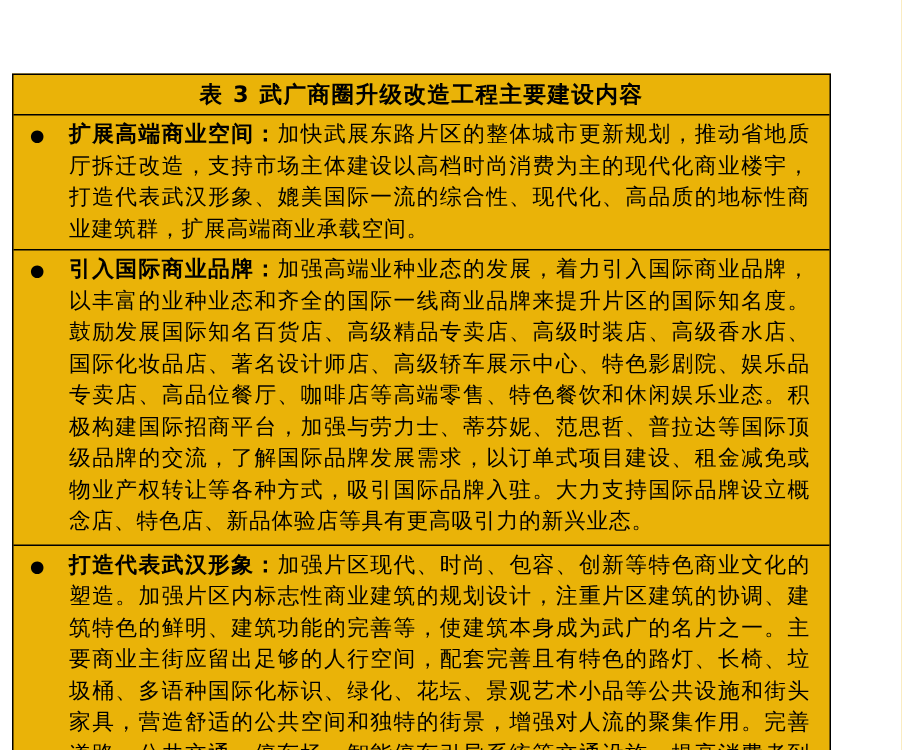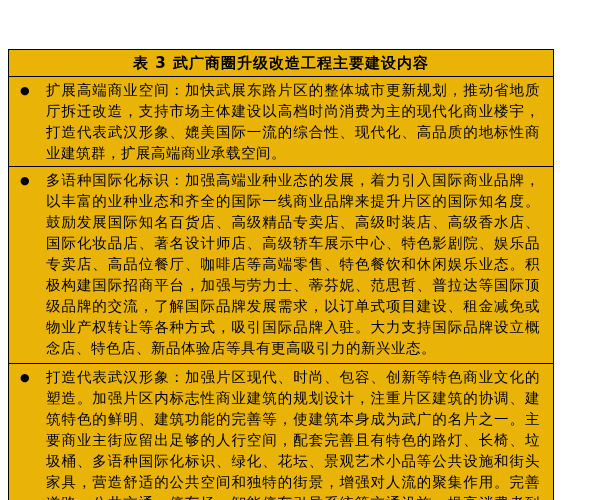--- a/index.html
+++ b/index.html
@@ -55,41 +55,41 @@
     line-height: 21px;
     text-align: left;
   }
   .cell {
     flex: 1;
     text-align: justify;
     text-justify: inter-ideograph;
     letter-spacing: 0.5px;
   }
   .heading {
-    font-weight: normal;
+    font-weight: bold;
   }
 </style>
 </head>
 <body>
 
 <div class="doc-table">
 
   <div class="title-row">表 3  武广商圈升级改造工程主要建设内容</div>
 
   <div class="item-row row-1">
     <span class="bullet">●</span>
     <div class="cell">
       <span class="heading">扩展高端商业空间：</span><span>加快武展东路片区的整体城市更新规划，推动省地质厅拆迁改造，支持市场主体建设以高档时尚消费为主的现代化商业楼宇，打造代表武汉形象、媲美国际一流的综合性、现代化、高品质的地标性商业建筑群，扩展高端商业承载空间。</span>
     </div>
   </div>
 
   <div class="item-row row-2">
     <span class="bullet">●</span>
     <div class="cell">
-      <span class="heading">多语种国际化标识：</span><span>加强高端业种业态的发展，着力引入国际商业品牌，以丰富的业种业态和齐全的国际一线商业品牌来提升片区的国际知名度。鼓励发展国际知名百货店、高级精品专卖店、高级时装店、高级香水店、国际化妆品店、著名设计师店、高级轿车展示中心、特色影剧院、娱乐品专卖店、高品位餐厅、咖啡店等高端零售、特色餐饮和休闲娱乐业态。积极构建国际招商平台，加强与劳力士、蒂芬妮、范思哲、普拉达等国际顶级品牌的交流，了解国际品牌发展需求，以订单式项目建设、租金减免或物业产权转让等各种方式，吸引国际品牌入驻。大力支持国际品牌设立概念店、特色店、新品体验店等具有更高吸引力的新兴业态。</span>
+      <span class="heading">引入国际商业品牌：</span><span>加强高端业种业态的发展，着力引入国际商业品牌，以丰富的业种业态和齐全的国际一线商业品牌来提升片区的国际知名度。鼓励发展国际知名百货店、高级精品专卖店、高级时装店、高级香水店、国际化妆品店、著名设计师店、高级轿车展示中心、特色影剧院、娱乐品专卖店、高品位餐厅、咖啡店等高端零售、特色餐饮和休闲娱乐业态。积极构建国际招商平台，加强与劳力士、蒂芬妮、范思哲、普拉达等国际顶级品牌的交流，了解国际品牌发展需求，以订单式项目建设、租金减免或物业产权转让等各种方式，吸引国际品牌入驻。大力支持国际品牌设立概念店、特色店、新品体验店等具有更高吸引力的新兴业态。</span>
     </div>
   </div>
 
   <div class="item-row row-3 last">
     <span class="bullet">●</span>
     <div class="cell">
       <span class="heading">打造代表武汉形象：</span><span>加强片区现代、时尚、包容、创新等特色商业文化的塑造。加强片区内标志性商业建筑的规划设计，注重片区建筑的协调、建筑特色的鲜明、建筑功能的完善等，使建筑本身成为武广的名片之一。主要商业主街应留出足够的人行空间，配套完善且有特色的路灯、长椅、垃圾桶、多语种国际化标识、绿化、花坛、景观艺术小品等公共设施和街头家具，营造舒适的公共空间和独特的街景，增强对人流的聚集作用。完善道路、公共交通、停车场、智能停车引导系统等交通设施，提高消费者到达商业区的便捷度，提升片区内部交通环境。</span>
     </div>
   </div>
 

